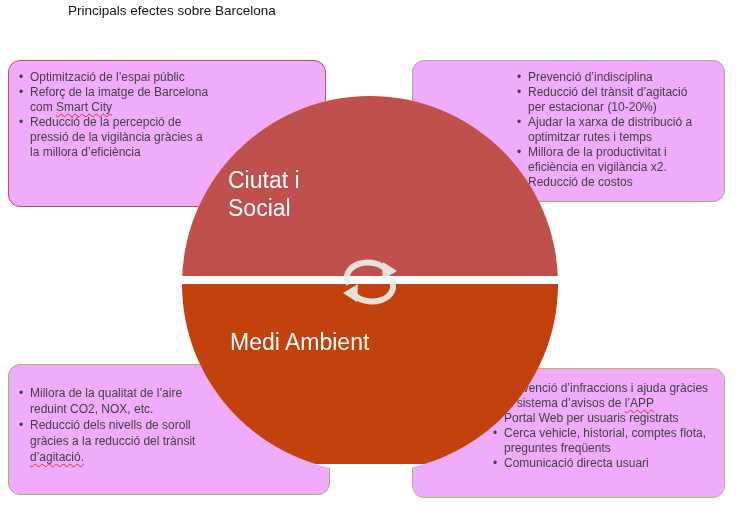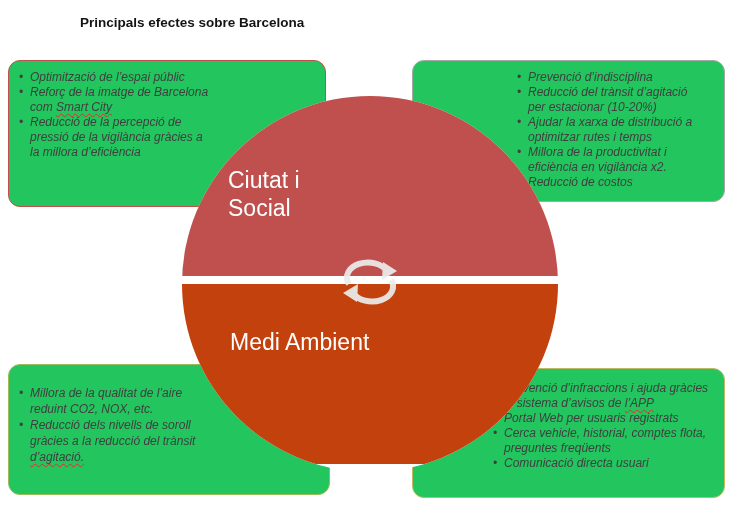--- a/index.html
+++ b/index.html
@@ -2,27 +2,27 @@
 <html><head>
 <meta charset="utf-8">
 <style>
   html,body{margin:0;padding:0;}
   body{
     width:737px;height:516px;position:relative;overflow:hidden;
     background:#ffffff;
     font-family:"Liberation Sans", sans-serif;
   }
   .title{
-    position:absolute;left:68px;top:3px;margin:12px;
-    font-size:13.5px;font-weight:700;color:#141414;z-index:4;
+    position:absolute;left:68px;top:3px;margin:0;
+    font-size:13.5px;font-weight:400;color:#141414;z-index:4;
   }
   
   .box{
-    position:absolute;background:#22c55e;border:1.4px solid #999999;
-    border-radius:12px;box-sizing:border-box;z-index:1;color:#3f3f3f;font-style:italic;
+    position:absolute;background:#f0abfc;border:1.4px solid #999999;
+    border-radius:12px;box-sizing:border-box;z-index:1;color:#3f3f3f;
   }
   .bullets{list-style:none;margin:0;padding:0;font-size:12px;line-height:15px;}
   .bullets li{position:relative;padding-left:11px;}
   .bullets li::before{content:"\2022";position:absolute;left:0;top:0;}
   .box-tl{left:8px;top:60px;width:318px;height:147px;padding:9px 10px;}
   .box-tl .bullets{width:196px;}
   .box-tr{left:412px;top:60px;width:313px;height:142px;padding:9px 22px 9px 104px;}
   .box-bl{left:8px;top:364px;width:322px;height:131px;padding:20px 10px 9px 10px;}
   .box-bl .bullets{width:194px;line-height:16px;}
   .box-br{left:412px;top:368px;width:313px;height:130px;padding:12px 5px 9px 80px;}

